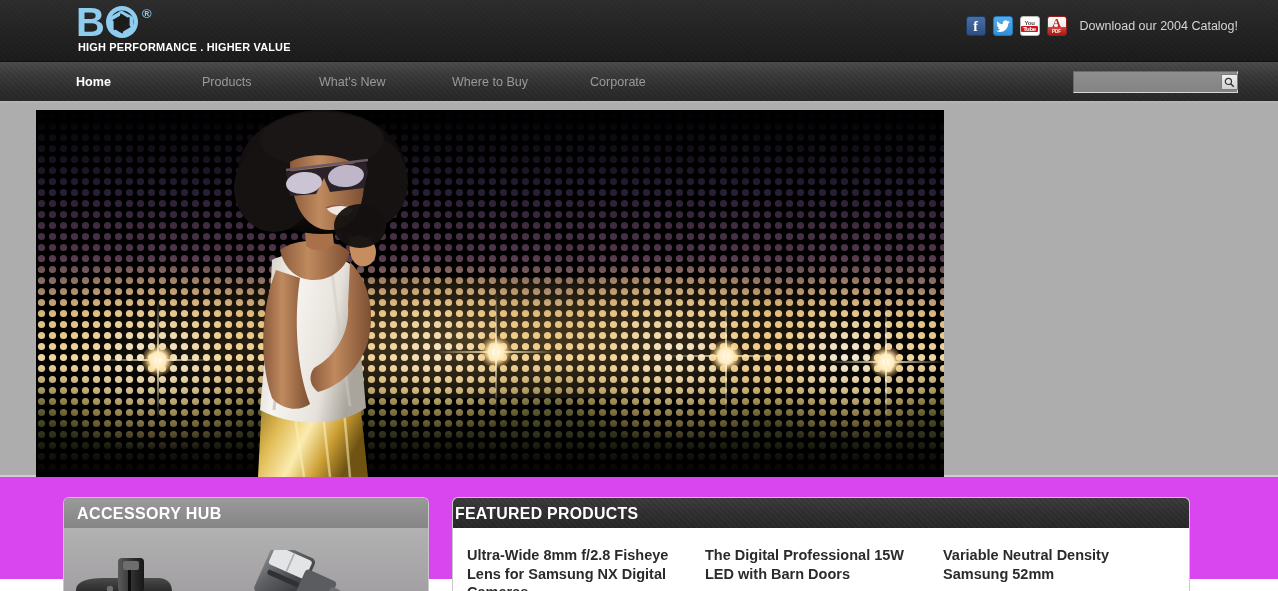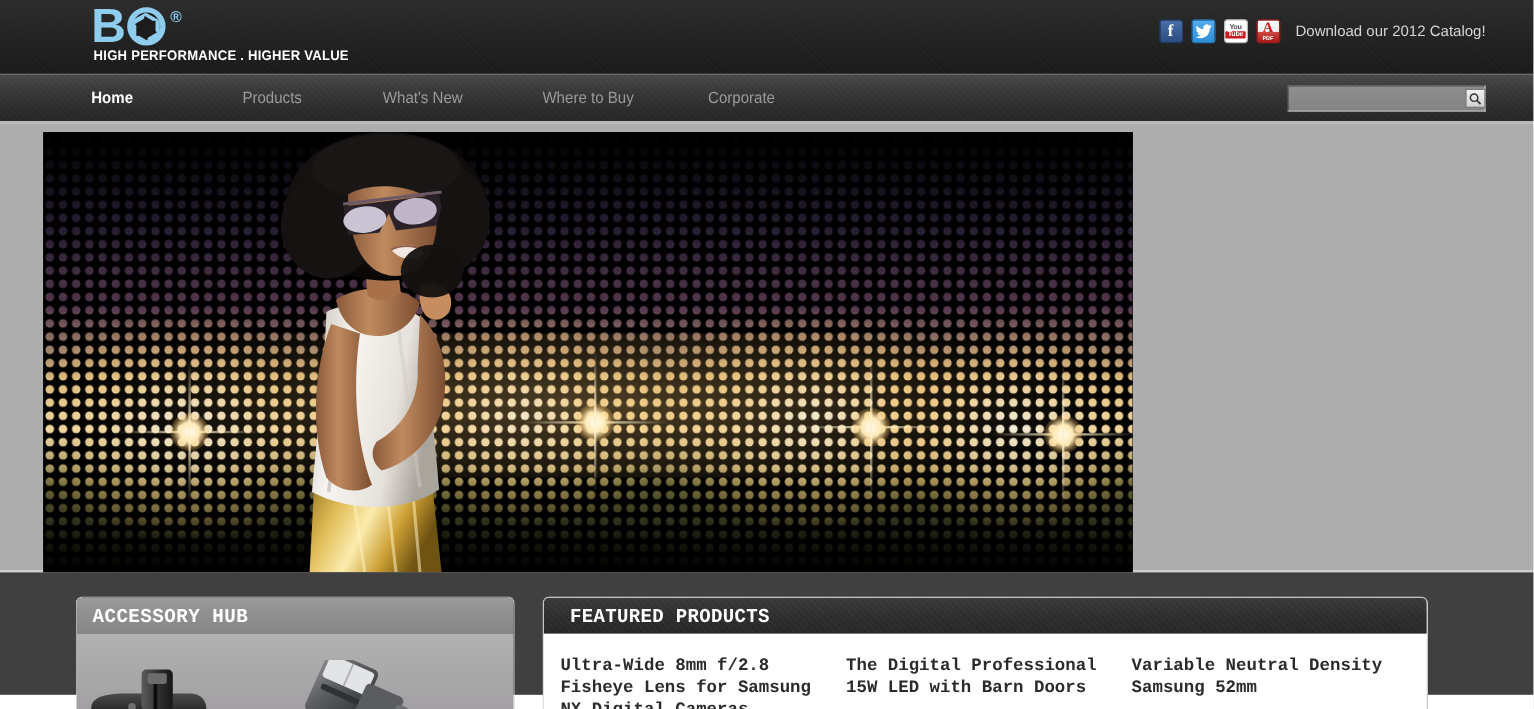--- a/index.html
+++ b/index.html
@@ -219,22 +219,21 @@
   .model {
     position: absolute;
     left: 118px; bottom: 0;
     width: 300px; height: 367px;
   }
 
   
   .lower {
     position: relative;
     width: 1278px; height: 102px;
-    background: #404040;
-    font-family: Liberation Mono, monospace;
+    background: #d946ef;
   }
   .panel-acc {
     position: absolute;
     left: 63px; top: 20px;
     width: 366px; height: 110px;
     border-radius: 6px 6px 0 0;
     overflow: hidden;
     border: 1px solid #c9c9c9;
     border-bottom: none;
   }
@@ -273,21 +272,21 @@
     border: 1px solid #c9c9c9;
     border-bottom: none;
     background: #ffffff;
   }
   .panel-feat-head {
     height: 30px;
     background:
       repeating-linear-gradient(45deg, rgba(255,255,255,0.02) 0 2px, rgba(0,0,0,0.02) 2px 4px),
       linear-gradient(180deg, #3a3a3a 0%, #2e2e2e 50%, #272727 100%);
     display: flex; align-items: center;
-    padding-left: 22px;
+    padding-left: 2px;
   }
   .panel-feat-head-title {
     color: #ffffff;
     font-size: 16.5px;
     font-weight: bold;
     letter-spacing: 0.3px;
     transform: scaleX(0.96);
     transform-origin: left center;
   }
   .feat-body {
@@ -345,21 +344,21 @@
       </svg>
     </span>
     <span class="sicon yt">
       <span class="yt-you">You</span>
       <span class="yt-tube">Tube</span>
     </span>
     <span class="sicon pdf">
       <span class="pdf-a">A</span>
       <span class="pdf-label">PDF</span>
     </span>
-    <span class="catalog-text">Download our 2012 Catalog!</span>
+    <span class="catalog-text">Download our 2004 Catalog!</span>
   </div>
 </div>
 
 <div class="navbar">
   <div class="nav-items">
     <span class="nav-item active" style="margin-right:88px;">Home</span>
     <span class="nav-item" style="margin-right:64px;">Products</span>
     <span class="nav-item" style="margin-right:62px;">What's New</span>
     <span class="nav-item" style="margin-right:56px;">Where to Buy</span>
     <span class="nav-item">Corporate</span>

